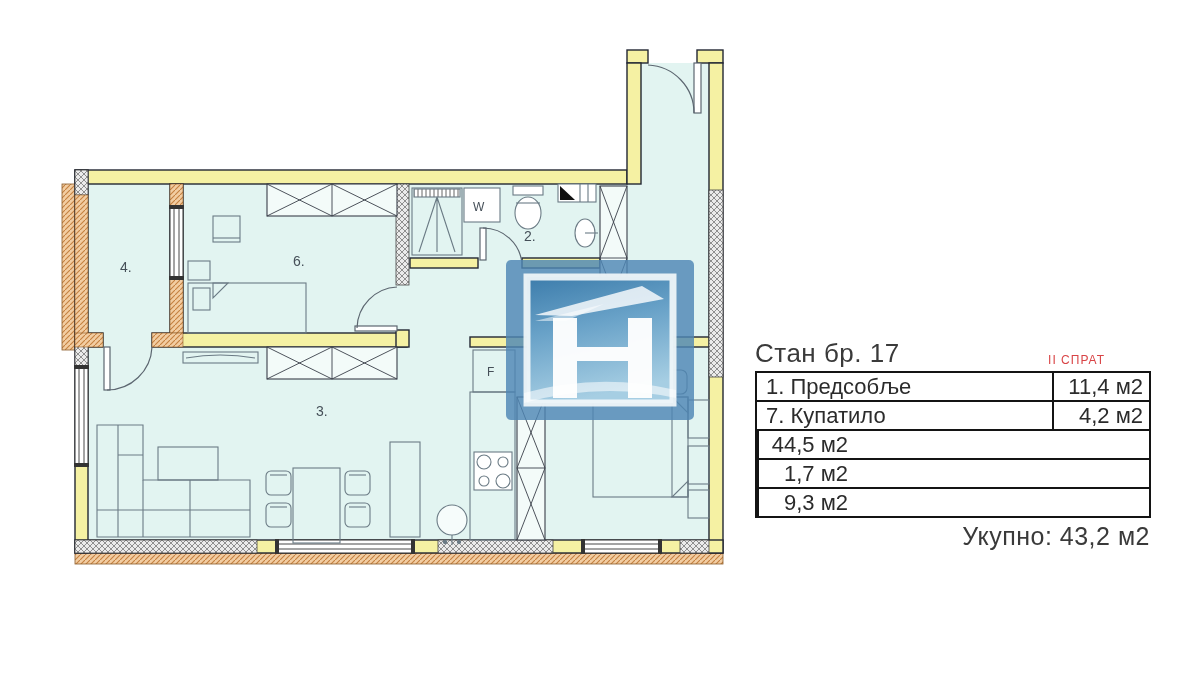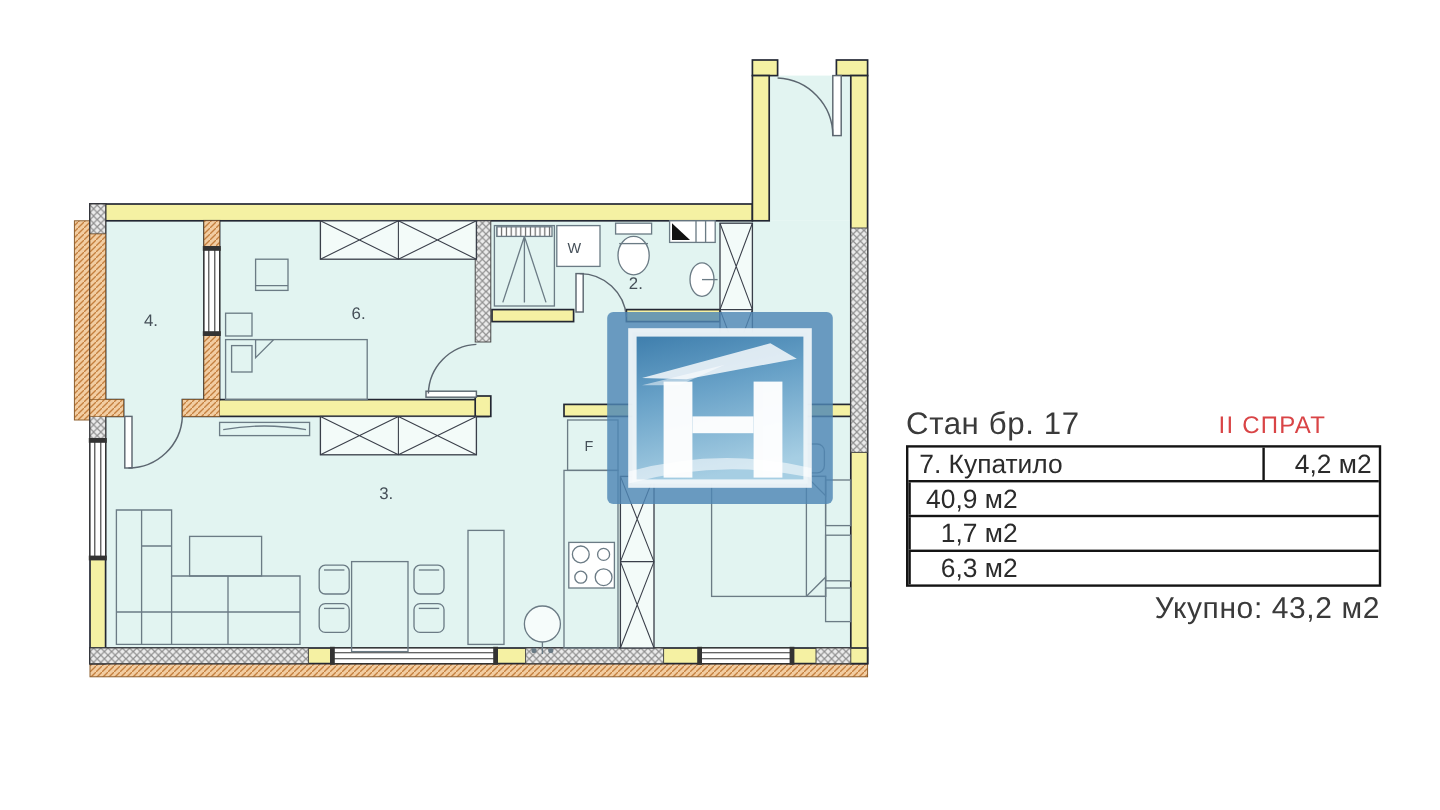--- a/index.html
+++ b/index.html
@@ -5,21 +5,21 @@
   html,body{margin:0;padding:0;background:#ffffff;}
   .stage{
     position:relative;width:1200px;height:675px;background:#ffffff;overflow:hidden;
     font-family:"Liberation Sans",sans-serif;
   }
   .plan-svg{position:absolute;left:0;top:0;}
   
   .panel{position:absolute;left:755px;top:336px;width:396px;color:#2b2b2b;}
   .panel-header{display:flex;justify-content:space-between;align-items:flex-end;height:33px;}
   .panel-title{font-size:26px;color:#3a3a3a;letter-spacing:.5px;text-align:center;}
-  .panel-floor{font-size:20px;color:#d94446;letter-spacing:1px;margin-right:46px;padding-bottom:2px;}
+  .panel-floor{font-size:12px;color:#d94446;letter-spacing:1px;margin-right:46px;padding-bottom:2px;}
   .area-table{border:2px solid #141414;margin-top:2px;}
   .arow{display:flex;height:27px;line-height:27px;font-size:22px;}
   .arow + .arow{border-top:2px solid #141414;}
   .arow .name{flex:1;padding-left:9px;white-space:nowrap;overflow:hidden;}
   .arow .val{width:89px;border-left:2px solid #141414;text-align:right;padding-right:6px;white-space:nowrap;}
   .panel-total{text-align:right;font-size:25px;color:#3a3a3a;margin-top:4px;padding-right:1px;letter-spacing:.5px;}
 </style>
 </head>
 <body>
 
@@ -274,29 +274,33 @@
     </g>
   </svg>
 
   <div class="panel">
     <div class="panel-header">
       <span class="panel-title">Стан бр. 17</span>
       <span class="panel-floor">II СПРАТ</span>
     </div>
     <div class="area-table">
       <div class="arow">
+        <span class="name">1. Предсобље</span>
+        <span class="val">11,4 м2</span>
+      </div>
+      <div class="arow">
         <span class="name">7. Купатило</span>
         <span class="val">4,2 м2</span>
       </div>
       <div class="arow">
-        <span class="val">40,9 м2</span>
+        <span class="val">44,5 м2</span>
       </div>
       <div class="arow">
         <span class="val">1,7 м2</span>
       </div>
       <div class="arow">
-        <span class="val">6,3 м2</span>
+        <span class="val">9,3 м2</span>
       </div>
     </div>
     <div class="panel-total">Укупно: 43,2 м2</div>
   </div>
 
 </div>
 
 </body></html>

